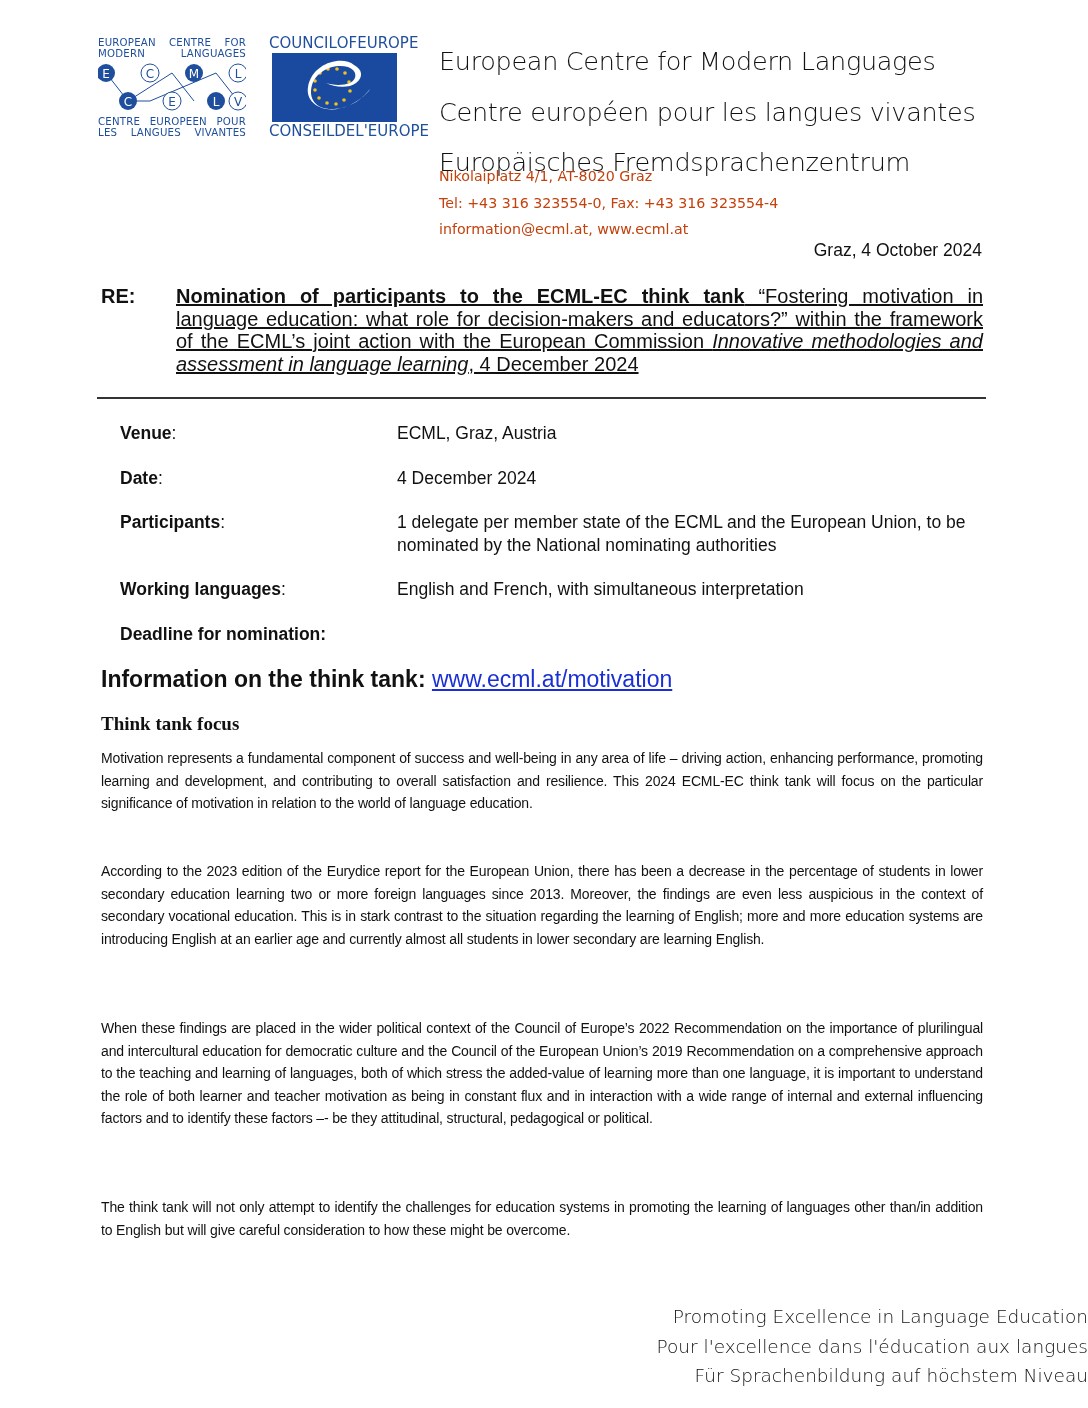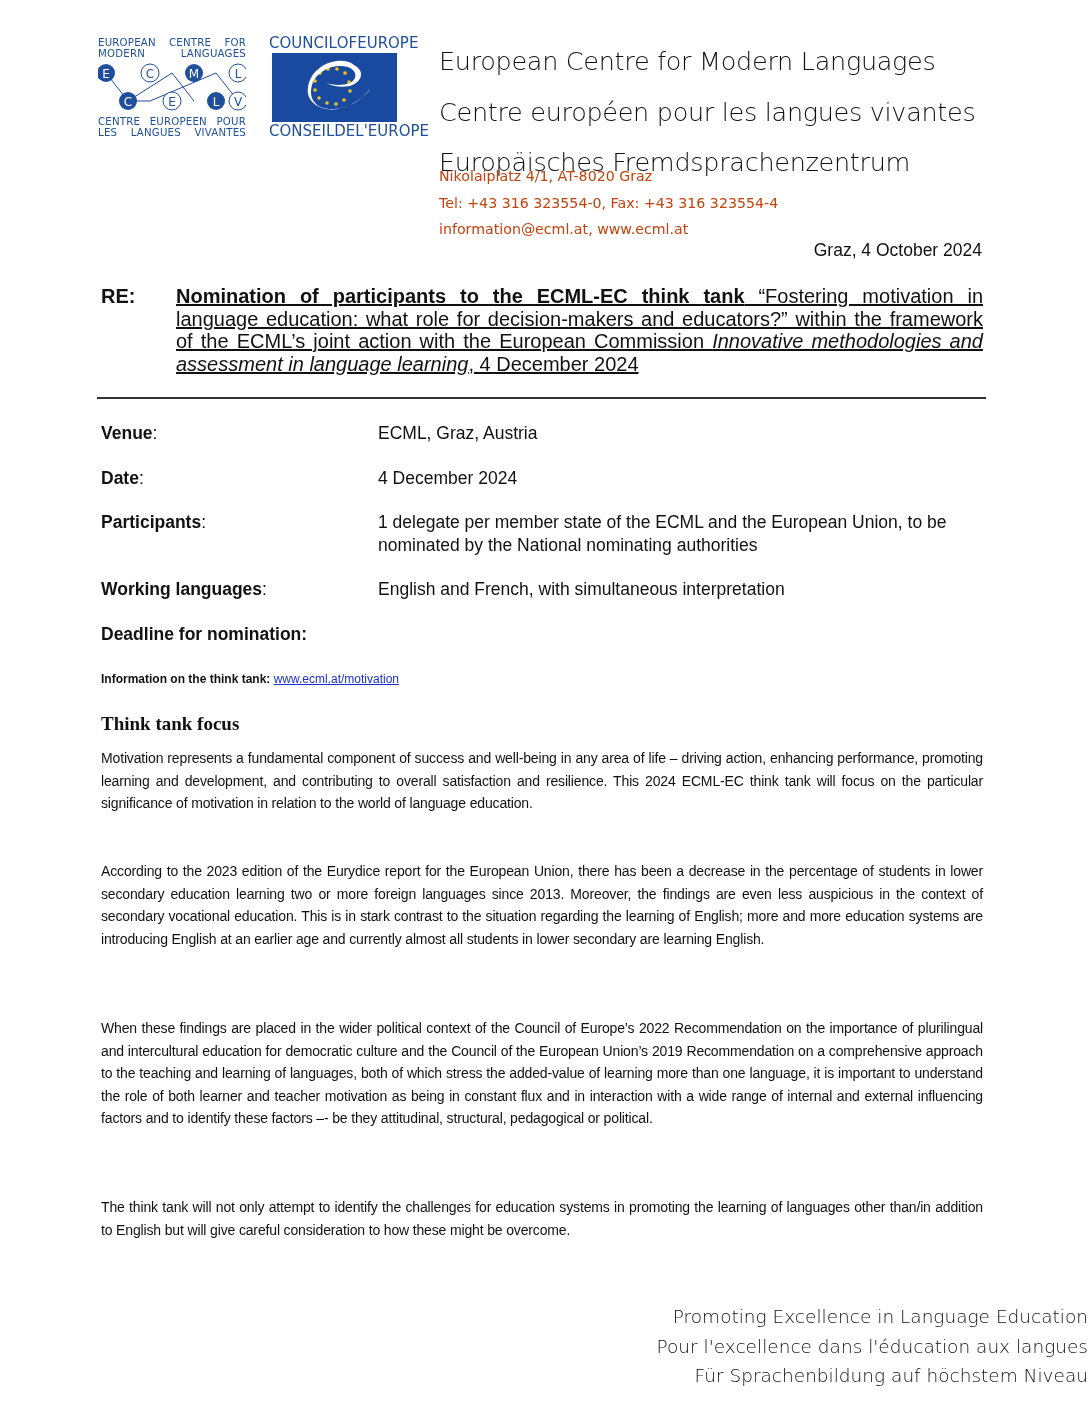--- a/index.html
+++ b/index.html
@@ -33,25 +33,25 @@
   .re-label { position: absolute; left: 0; top: 0; font-weight: bold; }
   .re-text { margin-left: 75px; text-align: justify; text-align-last: left; }
   .re-text b { font-weight: bold; }
   .re-text i { font-style: italic; }
 
   .divider { position: absolute; left: 97px; top: 397px; width: 889px; height: 2px; background: #333; }
 
   
   .details { position: absolute; left: 101px; top: 422px; width: 882px; font-size: 17.5px; line-height: 22.5px; }
   .detail-row { display: flex; margin-bottom: 22px; }
-  .detail-row .k { width: 277px; flex-shrink: 0; }
+  .detail-row .k { width: 277px; flex-shrink: 0; margin-left: 19px; }
   .detail-row .k b { font-weight: bold; }
   .detail-row .v { flex: 1; }
 
-  .info-line { position: absolute; left: 101px; top: 668px; font-size: 12px; line-height: 22.5px; white-space: nowrap; }
+  .info-line { position: absolute; left: 101px; top: 668px; font-size: 23px; line-height: 22.5px; white-space: nowrap; }
   .info-line b { font-weight: bold; }
   .info-line a { color: #1a2fd6; text-decoration: underline; }
 
   .focus-heading { position: absolute; left: 101px; top: 713px; font-size: 19px; font-weight: bold; line-height: 22.5px; font-family: Liberation Serif, serif; }
 
   .body-text { position: absolute; left: 101px; width: 882px; font-size: 14px; line-height: 22.5px; text-align: justify; letter-spacing: -0.15px; }
   .p1 { top: 747px; }
   .p2 { top: 860px; }
   .p3 { top: 1017px; }
   .p4 { top: 1196px; }

